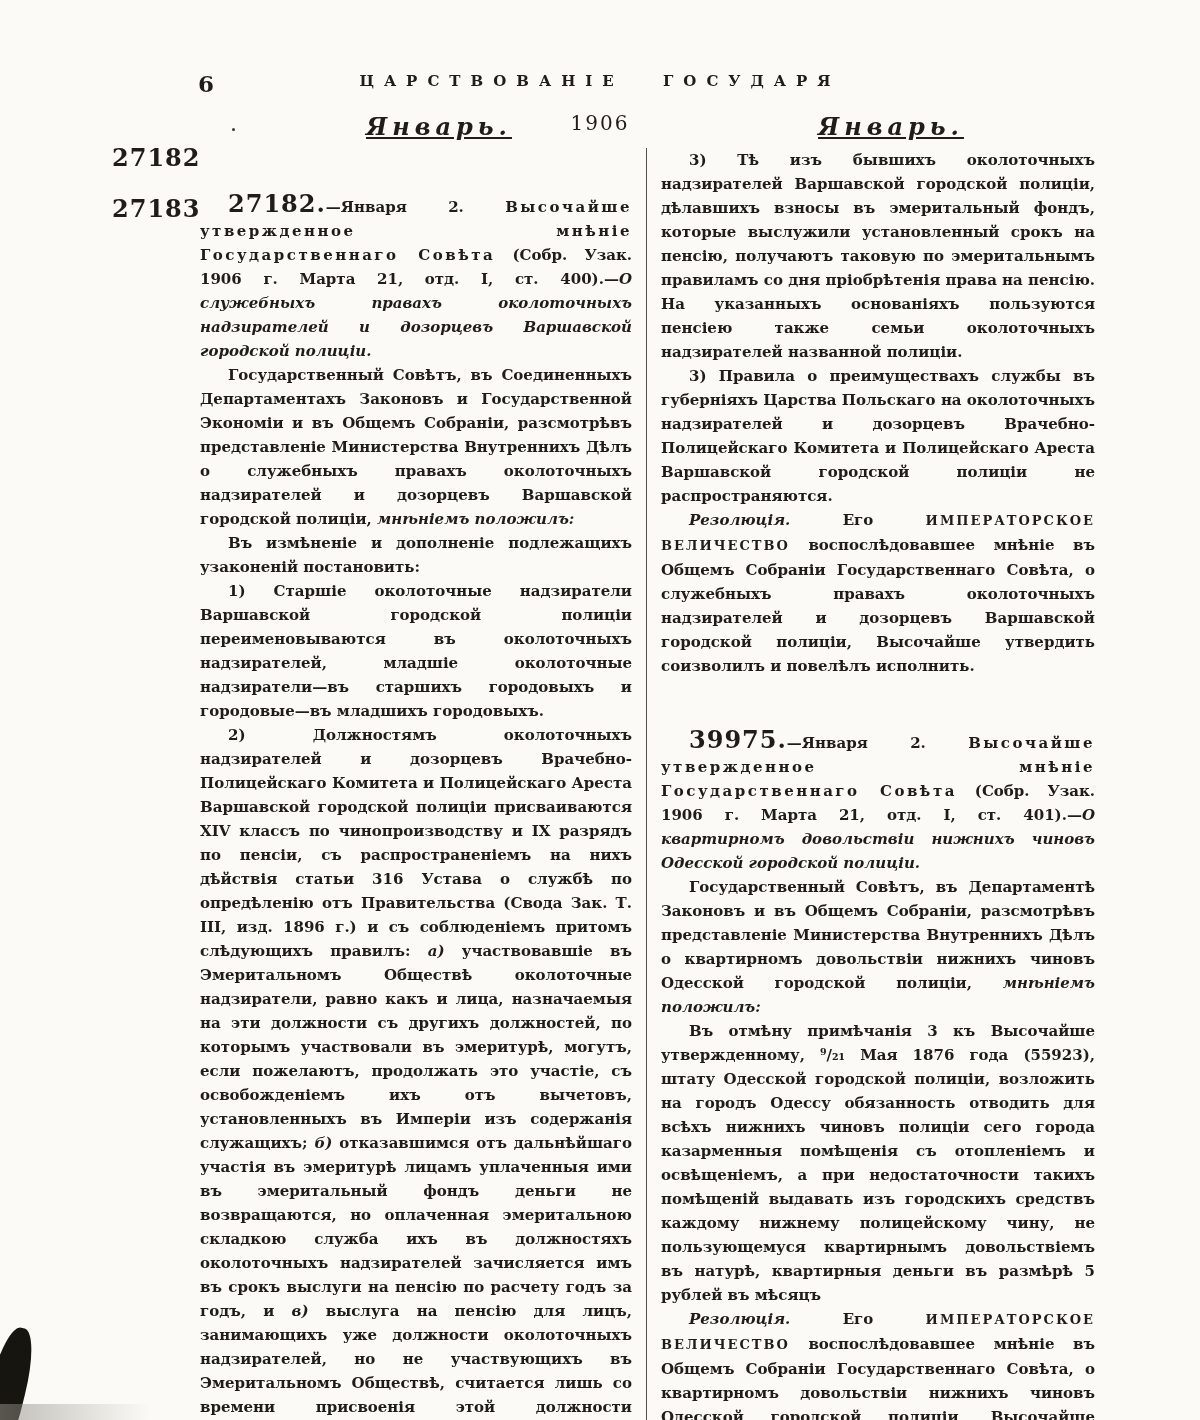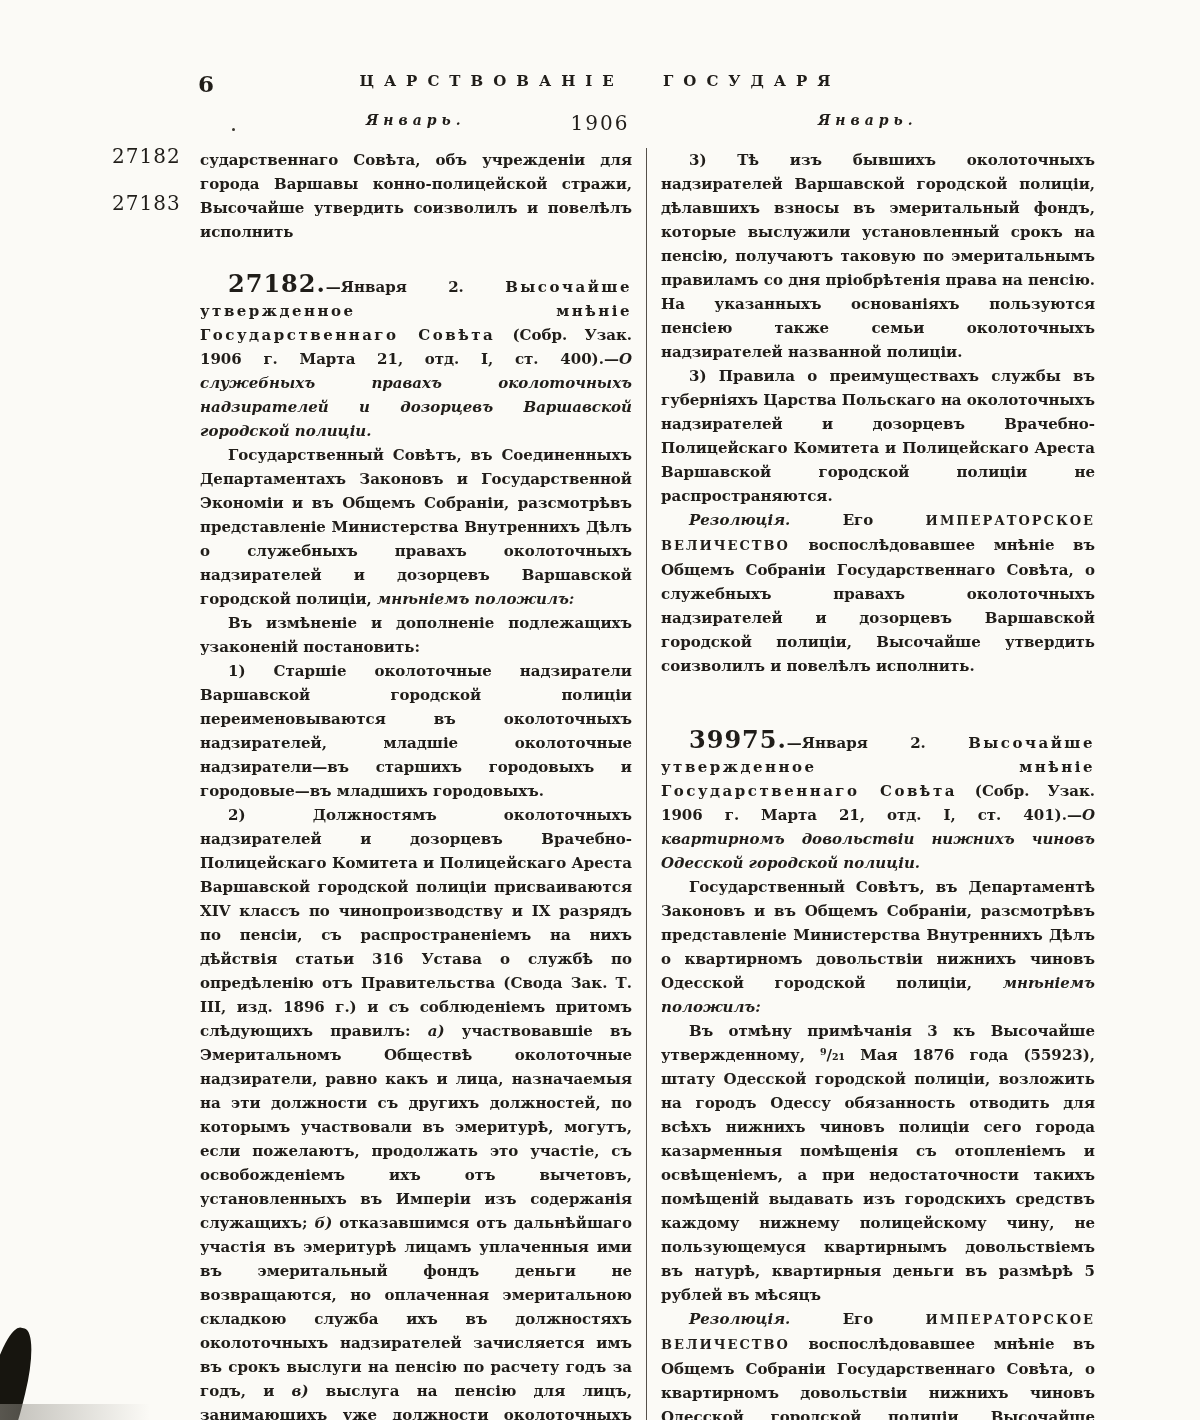--- a/index.html
+++ b/index.html
@@ -18,54 +18,55 @@
     font-size:23px; font-weight:bold;
   }
   .page-title {
     position:absolute; top:72px; left:0; width:100%;
     text-align:center;
     font-size:15px; font-weight:bold;
     letter-spacing:10px; word-spacing:24px;
   }
   .month-left, .month-right {
     position:absolute; top:112px;
-    font-size:14px; font-weight:bold; font-style:italic;
+    font-size:24px; font-weight:bold; font-style:italic;
     letter-spacing:5px;
+    text-decoration:underline;
   }
   .month-left  { left:366px; }
   .month-right { left:818px; }
   .year {
     position:absolute; top:111px; left:0; width:100%;
     text-align:center;
     font-size:20px; font-weight:normal; letter-spacing:2px;
   }
   .header-dot {
     position:absolute; left:232px; top:128px;
     width:3px; height:3px; background:#3a362f; border-radius:50%;
   }
   
   .content { position:absolute; top:148px; left:0; right:0; }
   .margin-nums {
     position:absolute; left:112px; top:-2px;
-    font-size:20px; font-weight:normal; letter-spacing:1px;
+    font-size:24px; font-weight:bold; letter-spacing:1px;
     line-height:1;
   }
   .margin-nums .mnum { margin-bottom:27px; }
   .columns { display:flex; margin-left:200px; width:896px; align-items:stretch; }
   .col { font-weight:bold; }
   .col-left  { width:432px; }
   .col-right { width:434px; }
   .divider { width:1px; background:#55504a; margin:0 14px; }
   .para {
     margin:0;
     font-size:15px; line-height:24px;
     text-align:justify; text-indent:28px;
   }
   .para.noindent { text-indent:0; }
-  .para.gap    { margin-top:28px; }
+  .para.gap    { margin-top:44px; }
   .para.biggap { margin-top:50px; }
   .para.sgap   { }
   .artnum { font-size:24px; font-weight:bold; letter-spacing:1px; }
   .i  { font-style:italic; }
   .sp { letter-spacing:2.5px; }
   .spcaps { font-size:13px; letter-spacing:2px; }
   
   .corner-smudge {
     position:absolute; left:-12px; bottom:-46px;
     width:36px; height:140px;
@@ -94,21 +95,20 @@
   <div class="content">
 
     <div class="margin-nums">
       <div class="mnum">27182</div>
       <div class="mnum">27183</div>
     </div>
 
     <div class="columns">
 
       <div class="col col-left">
-        <p class="para noindent"><span>сударственнаго Совѣта, объ учрежденіи для города Варшавы конно-полицейской стражи, Высочайше утвердить соизволилъ и повелѣлъ исполнить</span></p>
         <p class="para gap"><span class="artnum">27182.</span><span>—Января 2. </span><span class="sp">Высочайше утвержденное мнѣніе Государственнаго Совѣта</span><span> (Собр. Узак. 1906 г. Марта 21, отд. I, ст. 400).—</span><span class="i">О служебныхъ правахъ околоточныхъ надзирателей и дозорцевъ Варшавской городской полиціи.</span></p>
         <p class="para"><span>Государственный Совѣтъ, въ Соединенныхъ Департаментахъ Законовъ и Государственной Экономіи и въ Общемъ Собраніи, разсмотрѣвъ представленіе Министерства Внутреннихъ Дѣлъ о служебныхъ правахъ околоточныхъ надзирателей и дозорцевъ Варшавской городской полиціи, </span><span class="i">мнѣніемъ положилъ:</span></p>
         <p class="para"><span>Въ измѣненіе и дополненіе подлежащихъ узаконеній постановить:</span></p>
         <p class="para"><span>1) Старшіе околоточные надзиратели Варшавской городской полиціи переименовываются въ околоточныхъ надзирателей, младшіе околоточные надзиратели—въ старшихъ городовыхъ и городовые—въ младшихъ городовыхъ.</span></p>
         <p class="para"><span>2) Должностямъ околоточныхъ надзирателей и дозорцевъ Врачебно-Полицейскаго Комитета и Полицейскаго Ареста Варшавской городской полиціи присваиваются XIV классъ по чинопроизводству и IX разрядъ по пенсіи, съ распространеніемъ на нихъ дѣйствія статьи 316 Устава о службѣ по опредѣленію отъ Правительства (Свода Зак. Т. III, изд. 1896 г.) и съ соблюденіемъ притомъ слѣдующихъ правилъ: </span><span class="i">а)</span><span> участвовавшіе въ Эмеритальномъ Обществѣ околоточные надзиратели, равно какъ и лица, назначаемыя на эти должности съ другихъ должностей, по которымъ участвовали въ эмеритурѣ, могутъ, если пожелаютъ, продолжать это участіе, съ освобожденіемъ ихъ отъ вычетовъ, установленныхъ въ Имперіи изъ содержанія служащихъ; </span><span class="i">б)</span><span> отказавшимся отъ дальнѣйшаго участія въ эмеритурѣ лицамъ уплаченныя ими въ эмеритальный фондъ деньги не возвращаются, но оплаченная эмеритальною складкою служба ихъ въ должностяхъ околоточныхъ надзирателей зачисляется имъ въ срокъ выслуги на пенсію по расчету годъ за годъ, и </span><span class="i">в)</span><span> выслуга на пенсію для лицъ, занимающихъ уже должности околоточныхъ надзирателей, но не участвующихъ въ Эмеритальномъ Обществѣ, считается лишь со времени присвоенія этой должности пенсіонныхъ правъ.</span></p>
       </div>
 
       <div class="divider"></div>
 
       <div class="col col-right">

